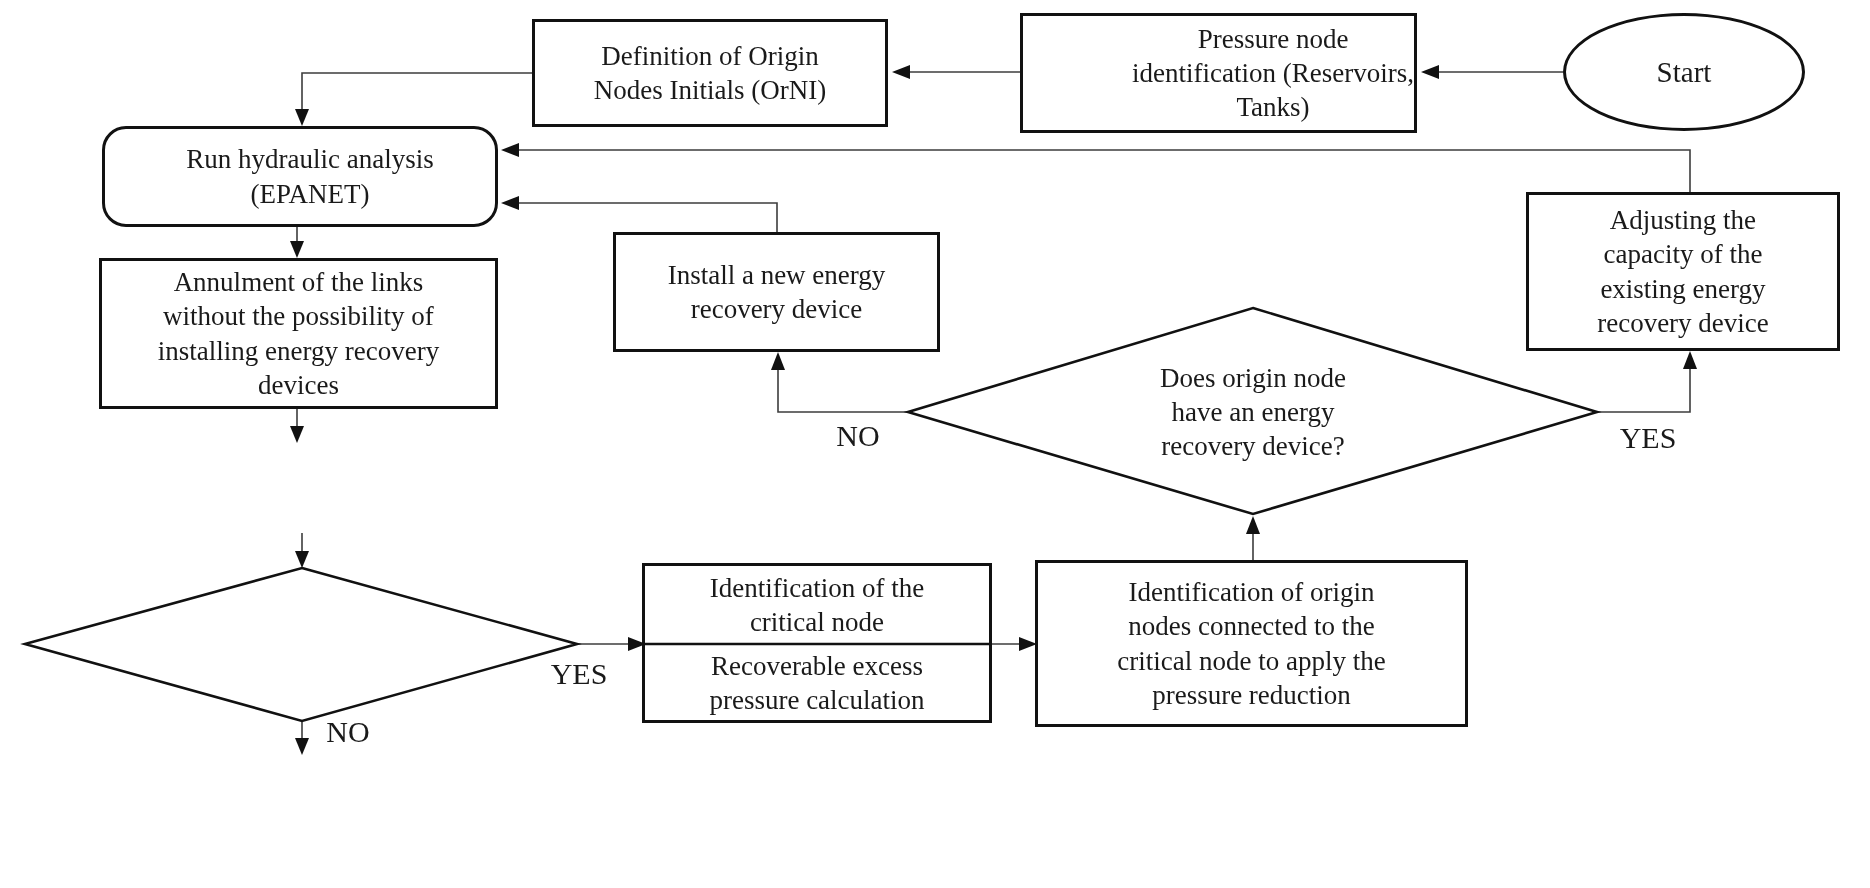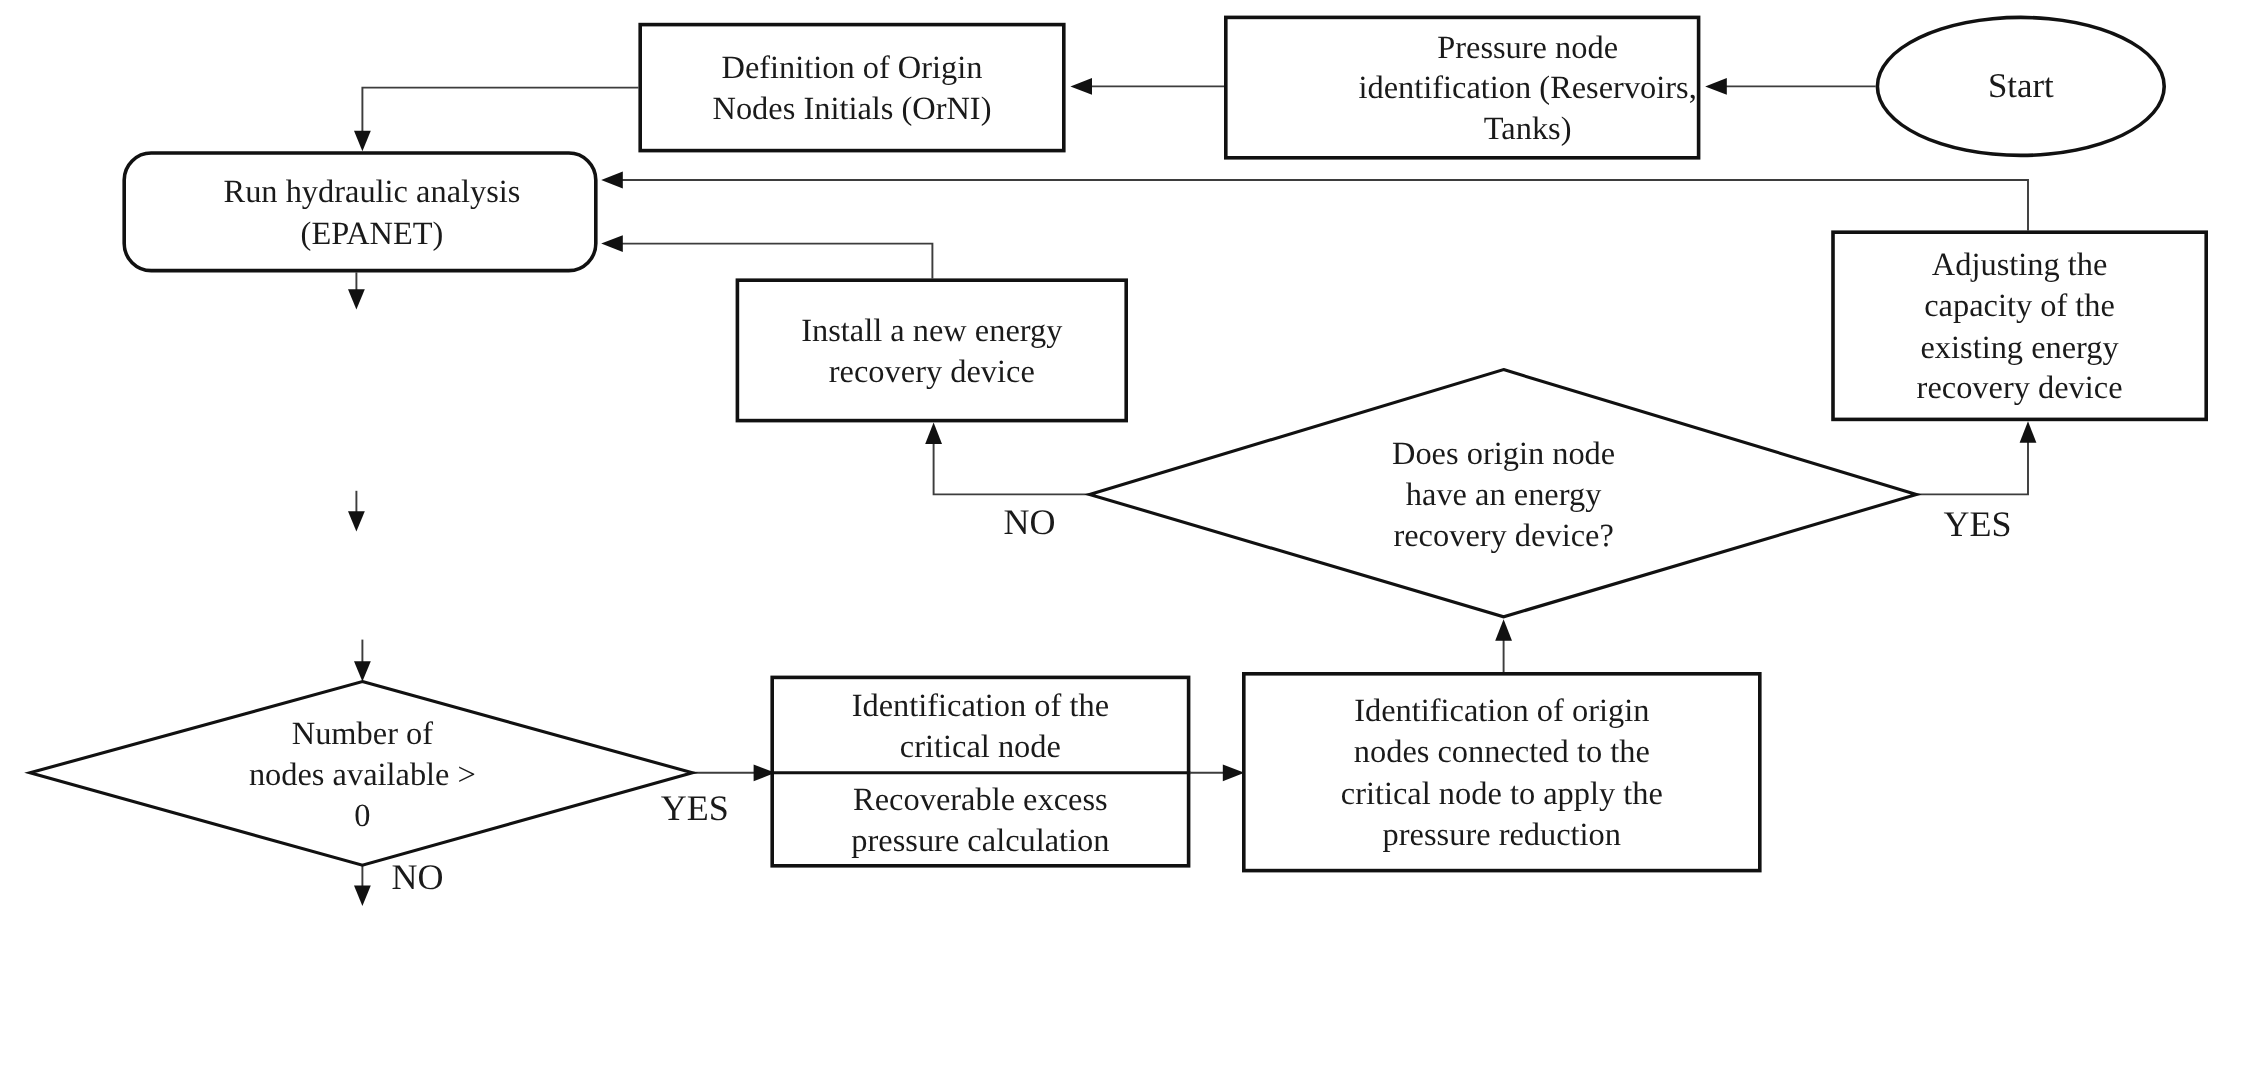--- a/index.html
+++ b/index.html
@@ -112,20 +112,26 @@
   <div class="node rect" style="left:532px; top:19px; width:356px; height:108px;">
     <span class="label">Definition of Origin
 Nodes Initials (OrNI)</span>
   </div>
 
   <div class="node round" style="left:102px; top:126px; width:396px; height:101px;padding-left:20px;">
     <span class="label">Run hydraulic analysis
 (EPANET)</span>
   </div>
 
+  <div class="node rect" style="left:99px; top:258px; width:399px; height:151px;">
+    <span class="label">Annulment of the links
+without the possibility of
+installing energy recovery
+devices</span>
+  </div>
 
 
   <div class="node rect" style="left:613px; top:232px; width:327px; height:120px;">
     <span class="label">Install a new energy
 recovery device</span>
   </div>
 
   <div class="node rect" style="left:1526px; top:192px; width:314px; height:159px;">
     <span class="label">Adjusting the
 capacity of the
@@ -144,25 +150,20 @@
     </div>
   </div>
 
   <div class="node rect" style="left:1035px; top:560px; width:433px; height:167px;">
     <span class="label">Identification of origin
 nodes connected to the
 critical node to apply the
 pressure reduction</span>
   </div>
 
-  <div class="node ghost" style="left:122px; top:575px; width:360px; height:140px;">
-    <span class="label">Number of
-nodes available &gt;
-0</span>
-  </div>
 
   <div class="node ghost" style="left:1073px; top:341px; width:360px; height:142px;">
     <span class="label">Does origin node
 have an energy
 recovery device?</span>
   </div>
 
   <span class="edge-label" style="left:543px; top:659px;">YES</span>
   <span class="edge-label" style="left:312px; top:717px;">NO</span>
   <span class="edge-label" style="left:822px; top:421px;">NO</span>

